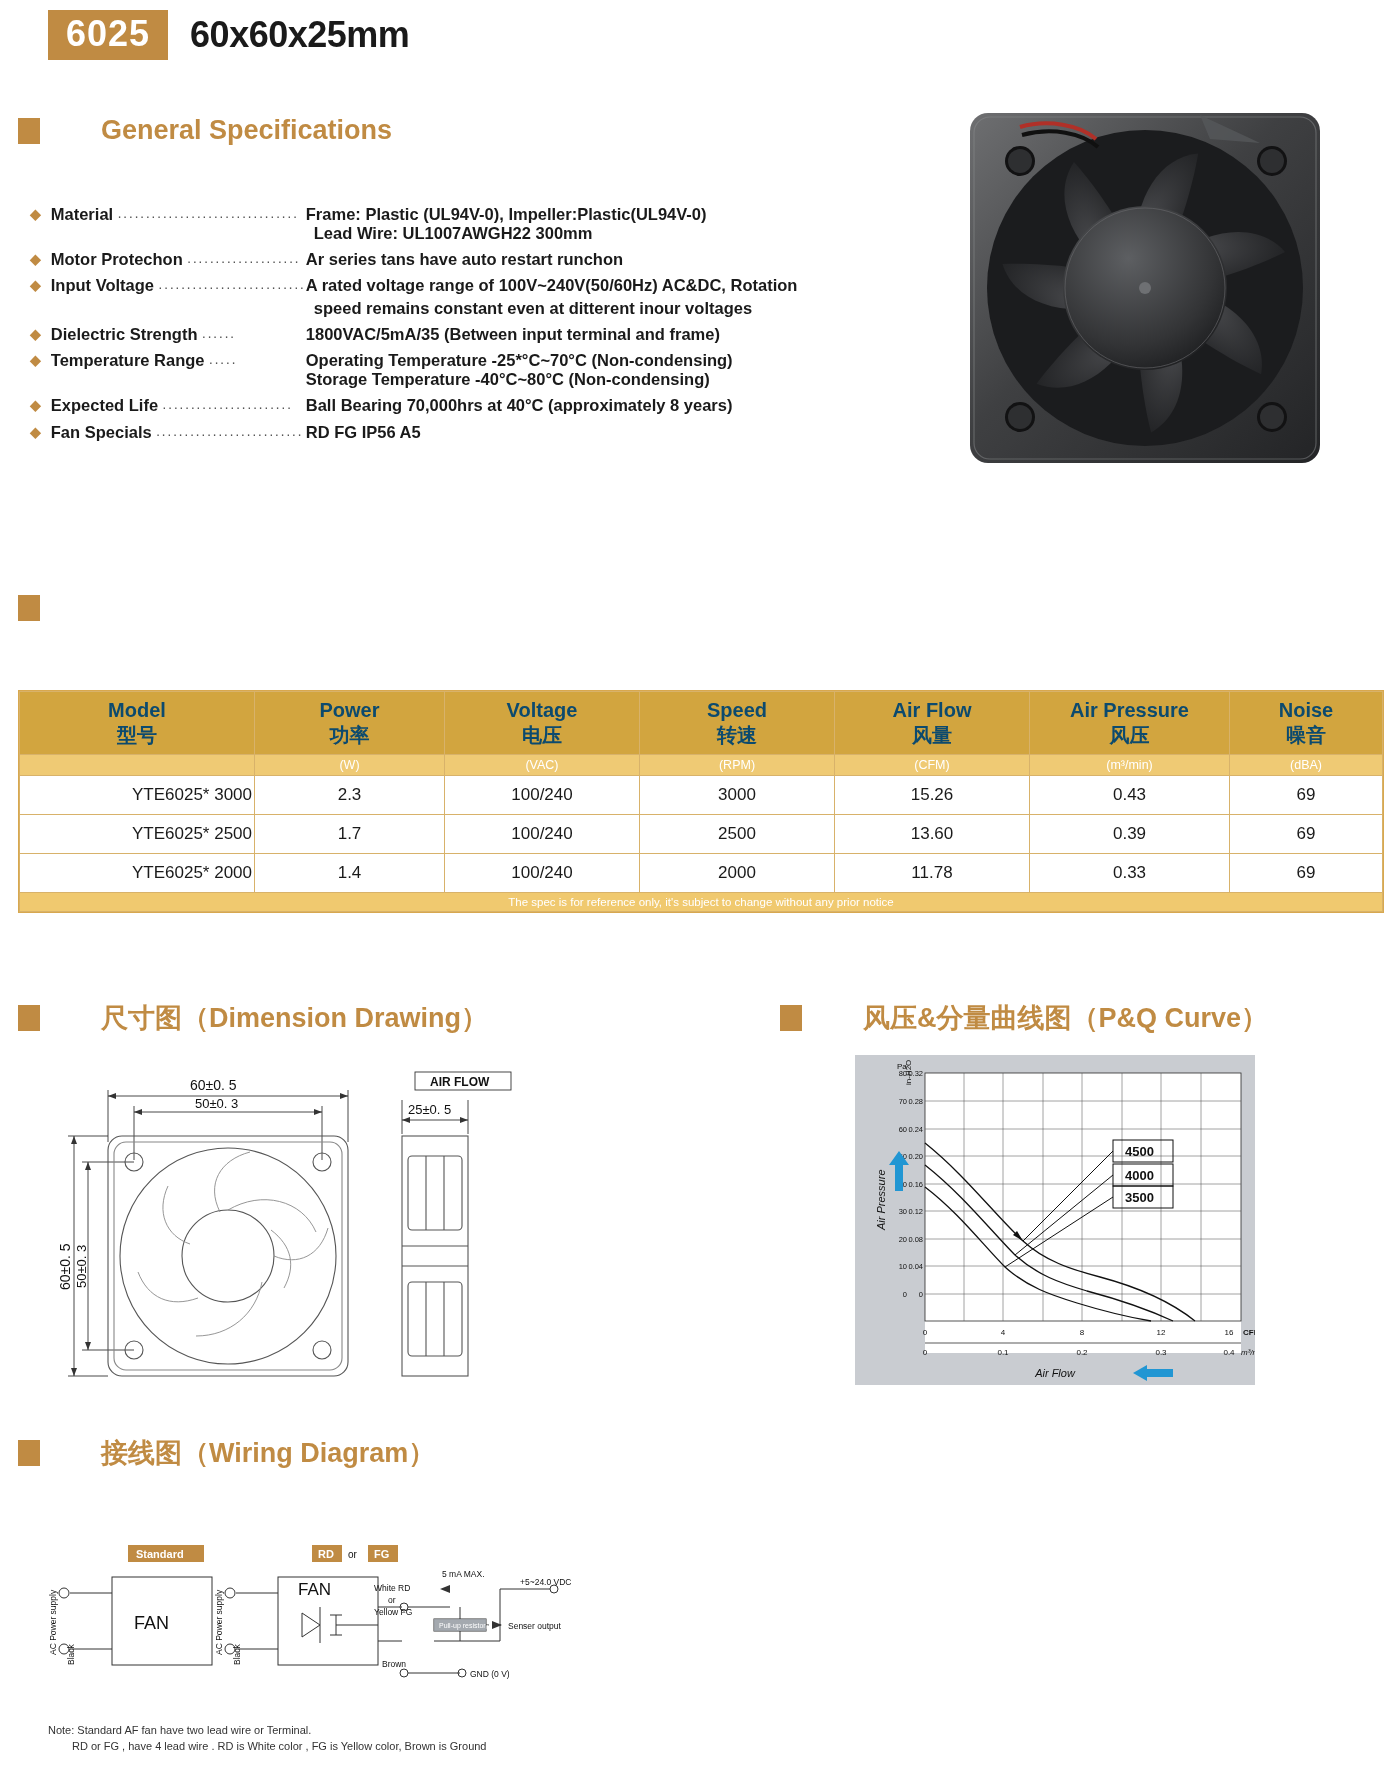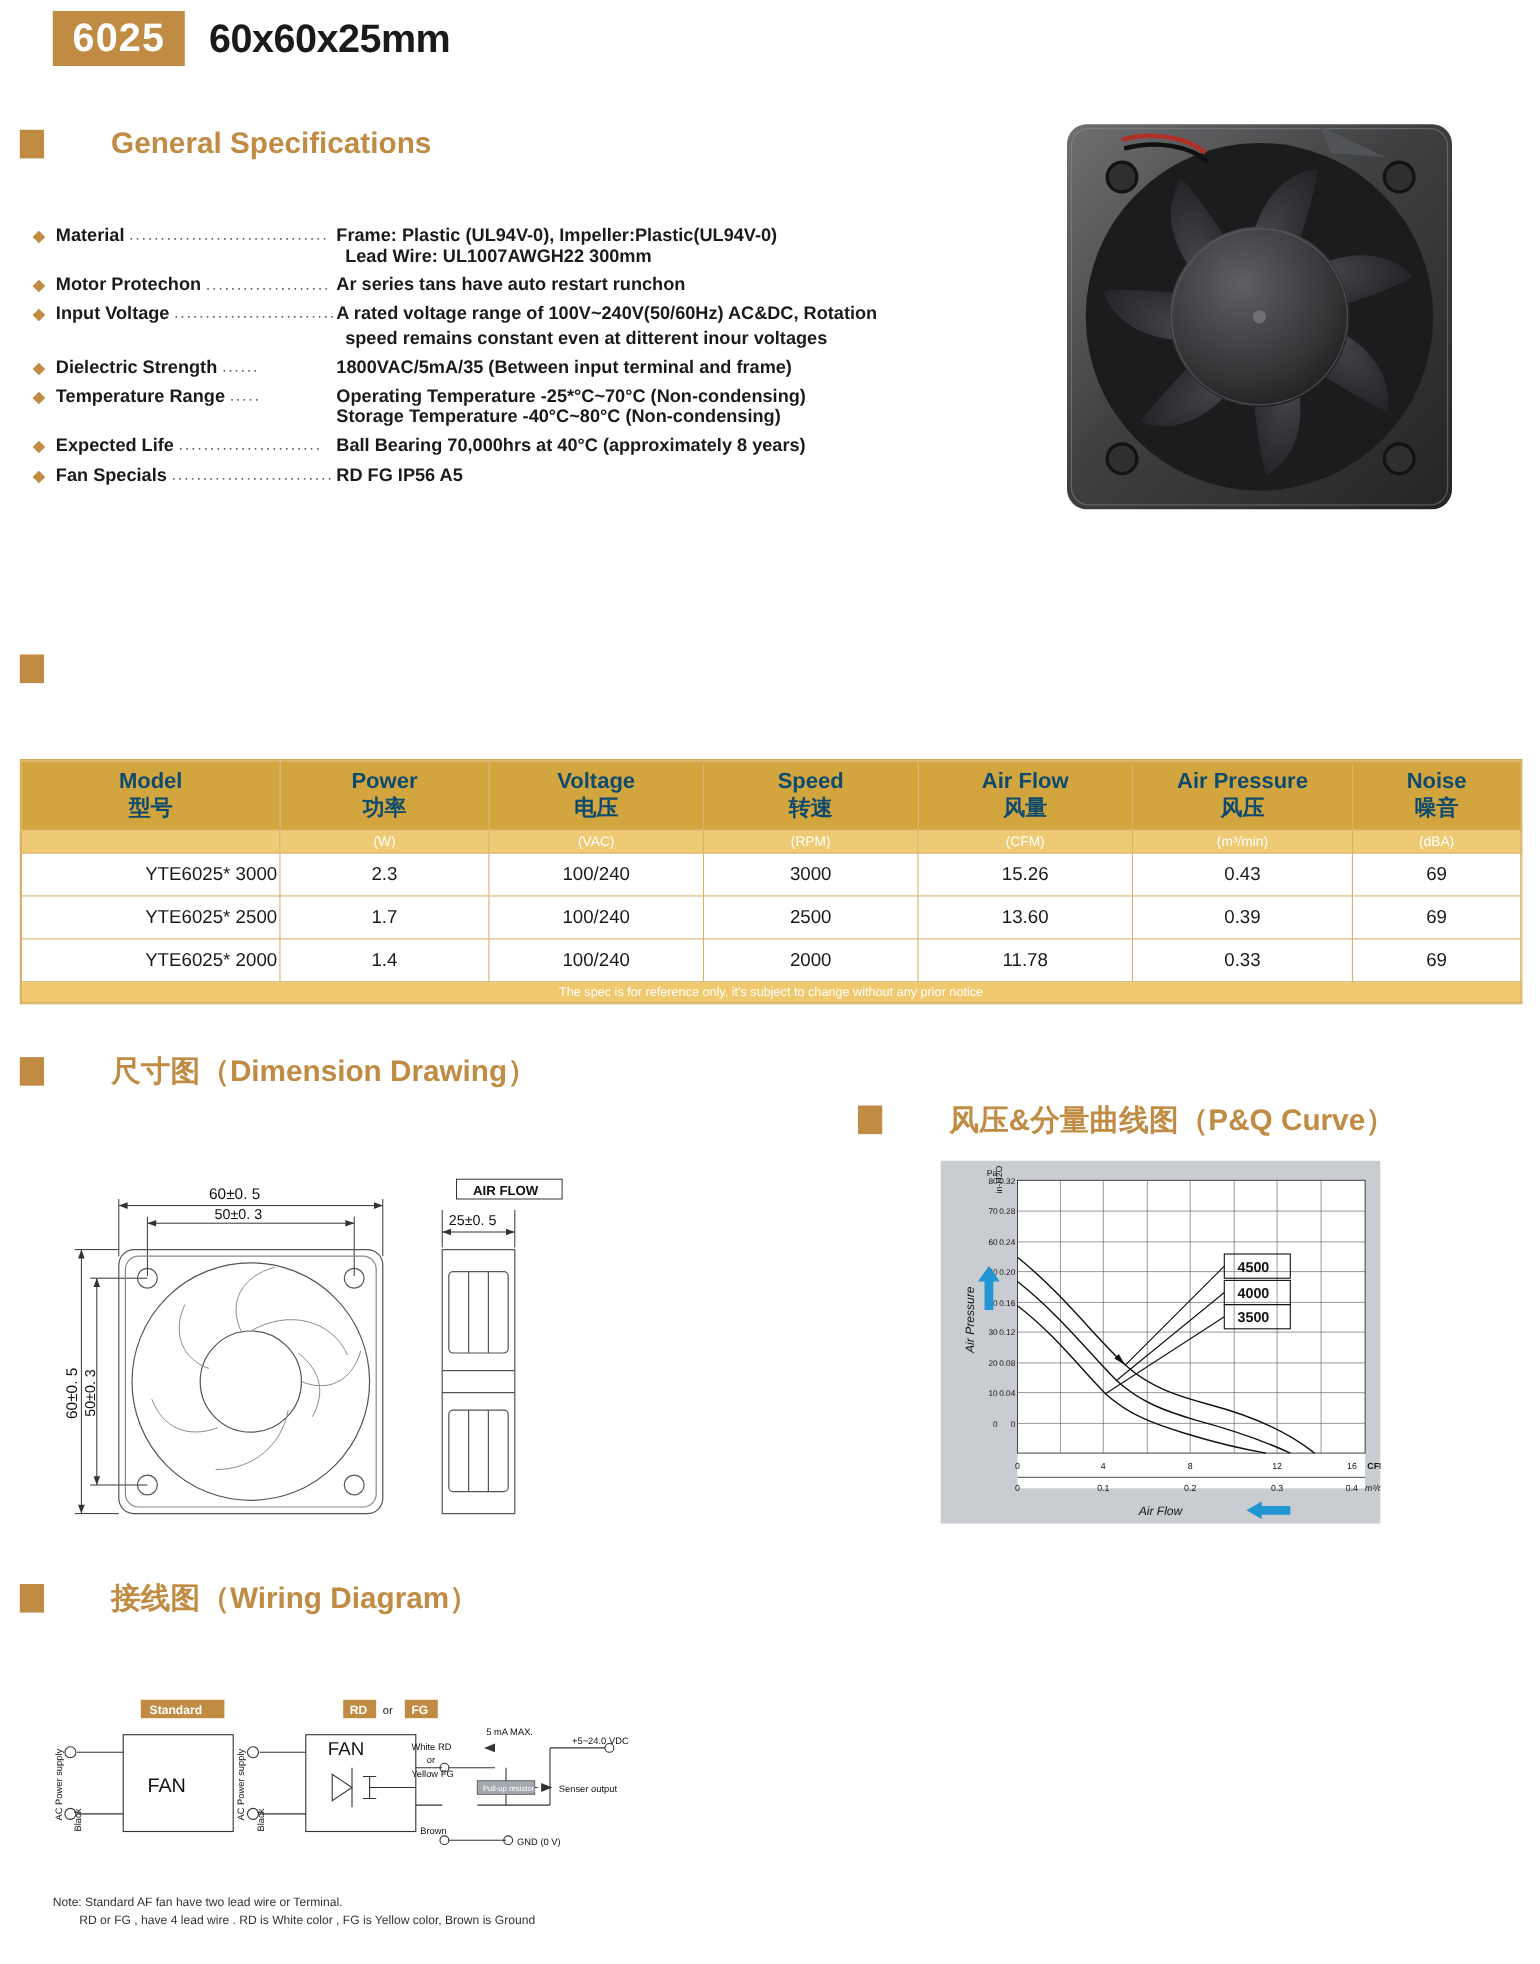--- a/index.html
+++ b/index.html
@@ -282,21 +282,21 @@
           <td>0.33</td>
           <td>69</td>
         </tr>
         <tr class="noterow">
           <td colspan="7">The spec is for reference only, it's subject to change without any prior notice</td>
         </tr>
       </tbody>
     </table>
   </div>
 
-  <div class="sect" style="left:18px;top:956px;">
+  <div class="sect" style="left:18px;top:1000px;">
     <div class="mark"></div>
     <div class="txt">尺寸图（Dimension Drawing）</div>
   </div>
 
   <div class="sect" style="left:780px;top:1000px;">
     <div class="mark"></div>
     <div class="txt">风压&amp;分量曲线图（P&amp;Q Curve）</div>
   </div>
 
   <div class="dimbox">

